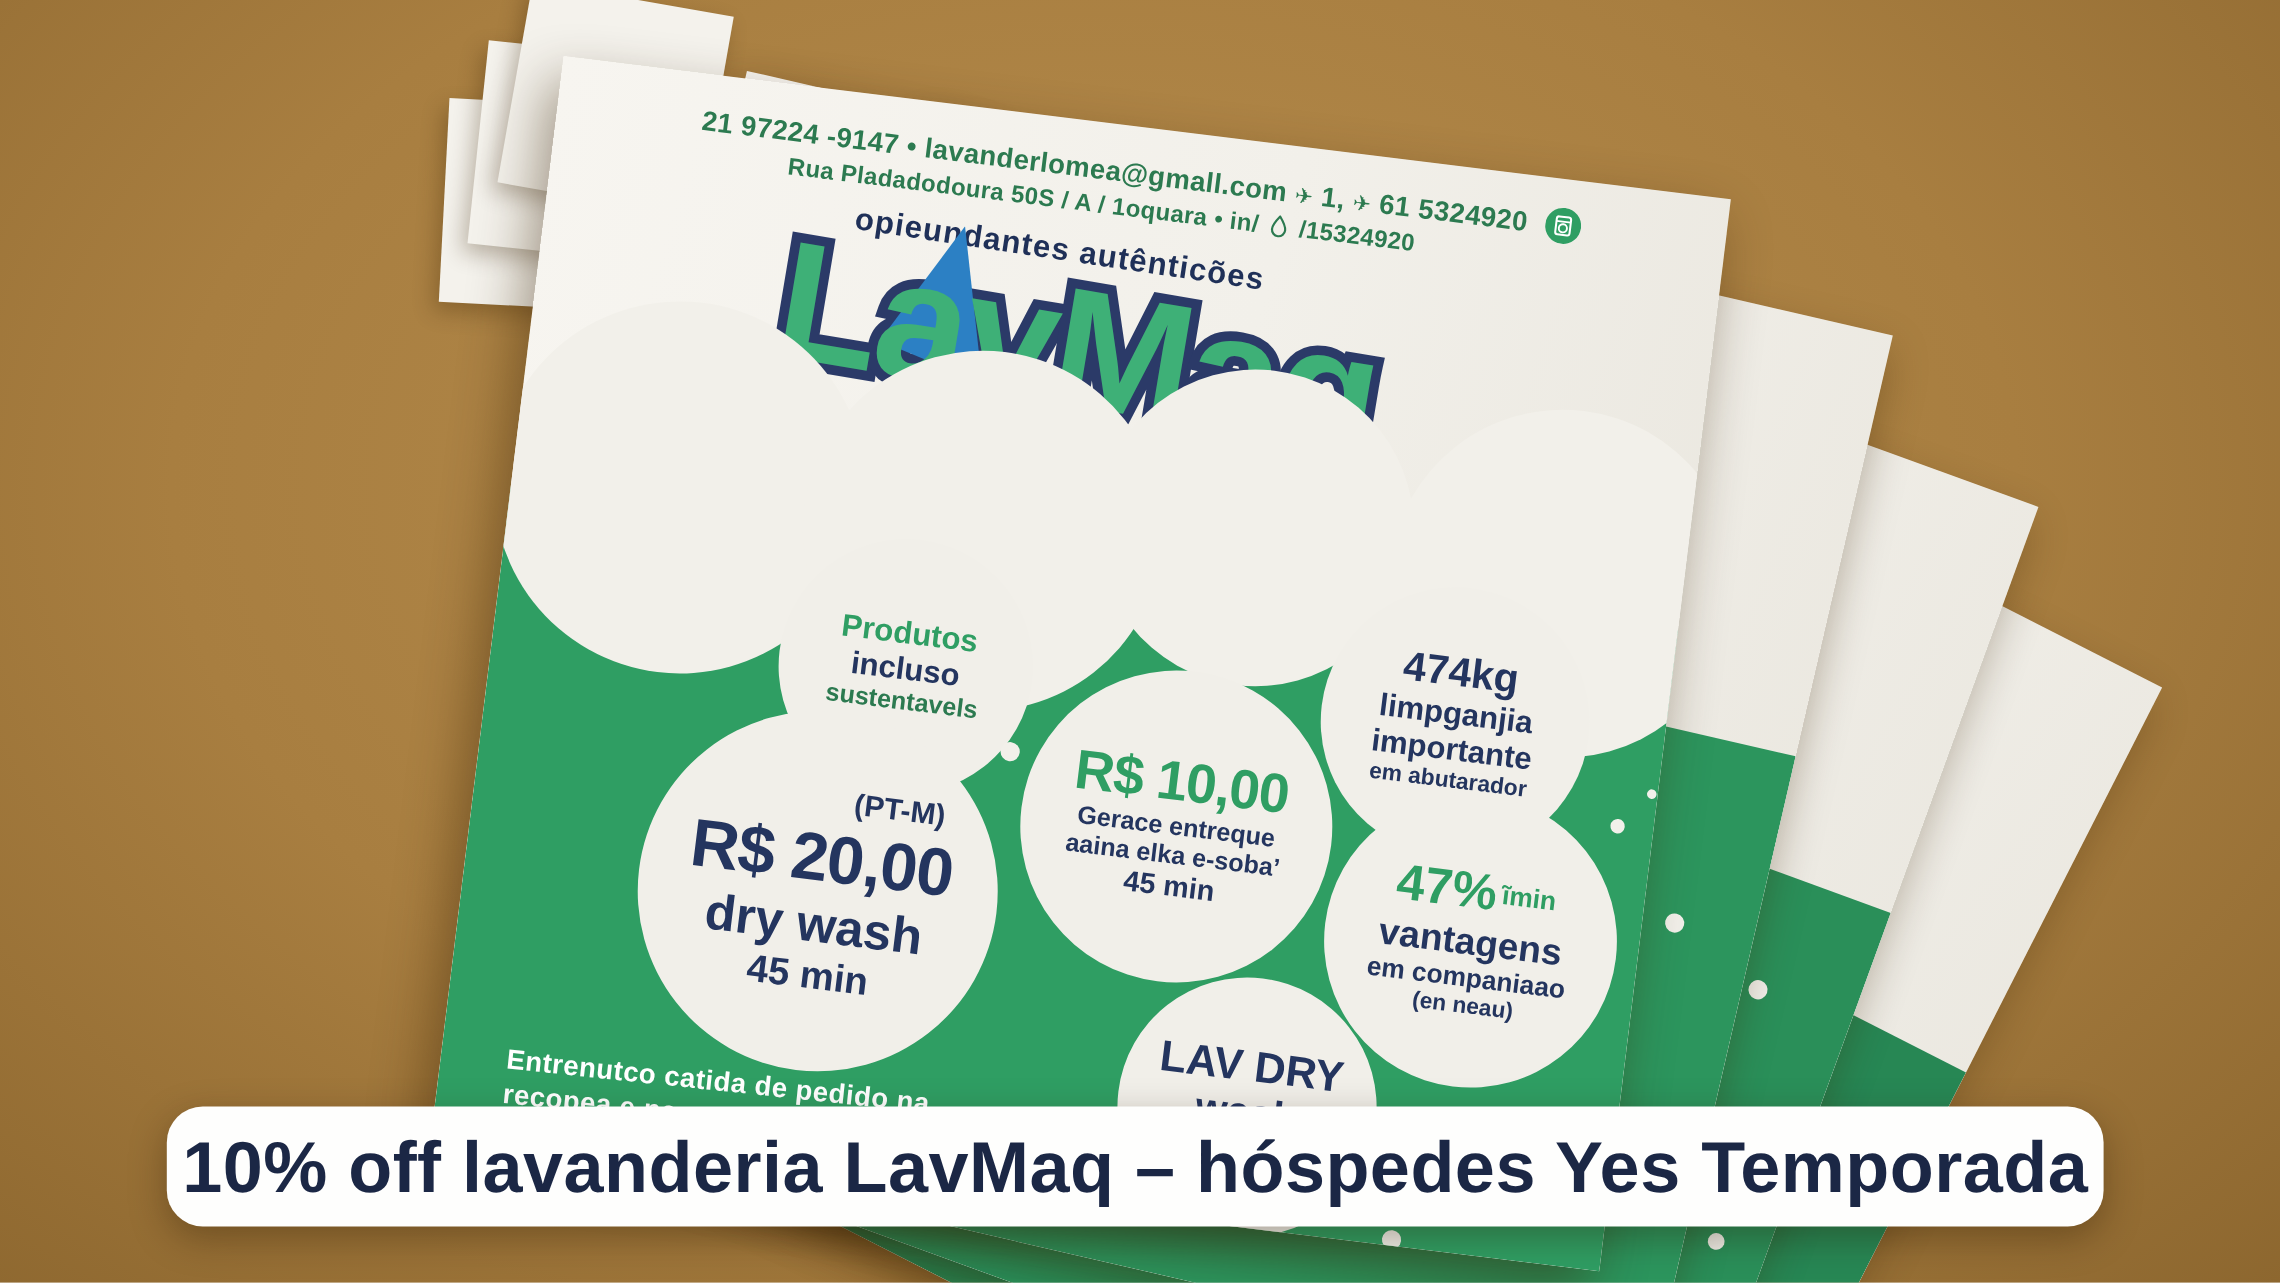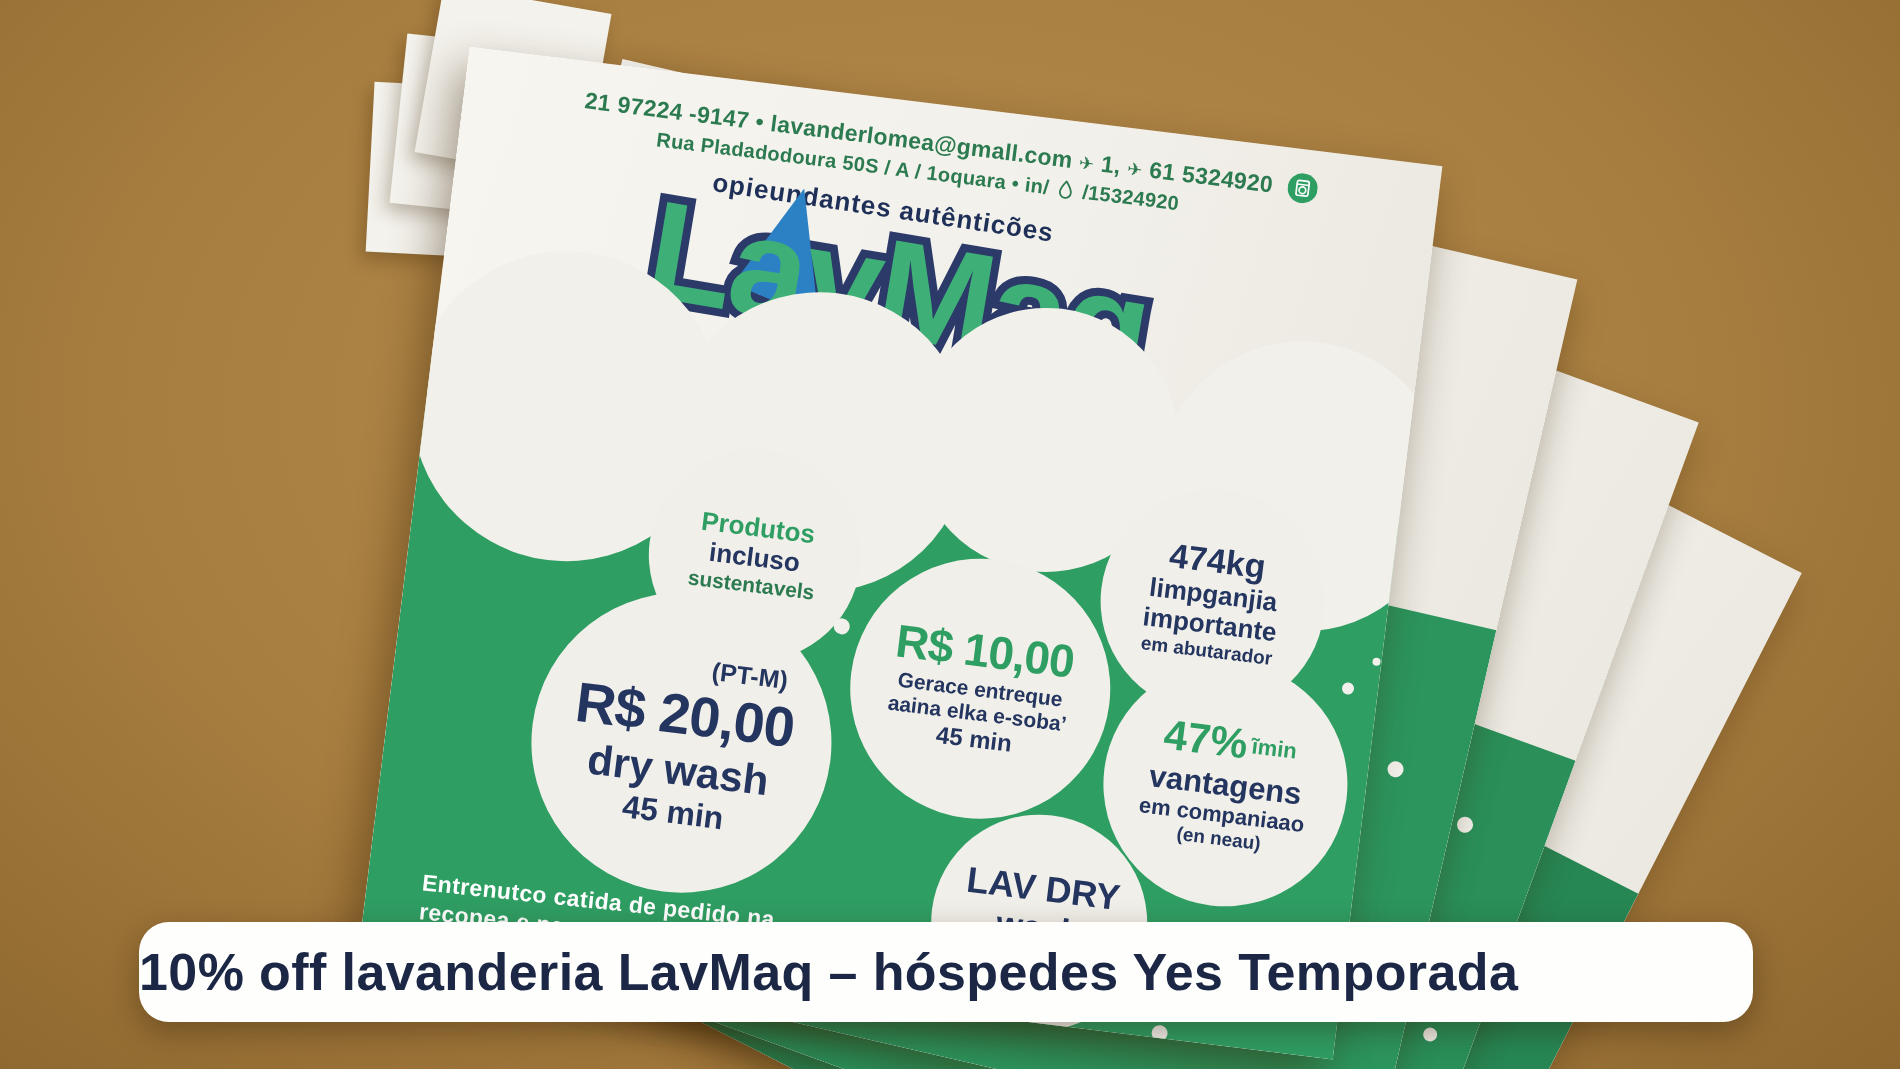--- a/index.html
+++ b/index.html
@@ -57,22 +57,22 @@
   .bb-gerace{left:455px;top:445px;width:260px;height:260px;}
   .bb-kg{left:693px;top:348px;width:224px;height:224px;}
   .bb-vant{left:718px;top:518px;width:244px;height:244px;}
   .bb-lavdry{left:564px;top:692px;width:216px;height:216px;}
 
   .footnote{position:absolute;left:55px;top:818px;font-size:23px;font-weight:800;color:#ffffff;
     line-height:1.25;transform:rotate(-1deg);letter-spacing:.4px;}
 
   
   .caption{position:absolute;left:139px;top:922px;width:1614px;height:100px;background:#fefefd;
-    border-radius:30px;z-index:10;display:flex;align-items:center;justify-content:flex-start;
-    box-shadow:0 10px 30px rgba(40,24,2,.35);font-size:52px;font-weight:800;color:#1b2745;letter-spacing:.4px;}
+    border-radius:30px;z-index:10;display:flex;align-items:center;justify-content:center;
+    box-shadow:0 10px 30px rgba(40,24,2,.35);font-size:60px;font-weight:800;color:#1b2745;letter-spacing:.4px;}
 </style>
 </head>
 <body>
 
 <div class="stage">
 
   <div class="sheet sheet-3">
     <div class="greenfill">
       <div class="dot" style="left:900px;top:120px;width:18px;height:18px;"></div>
 

